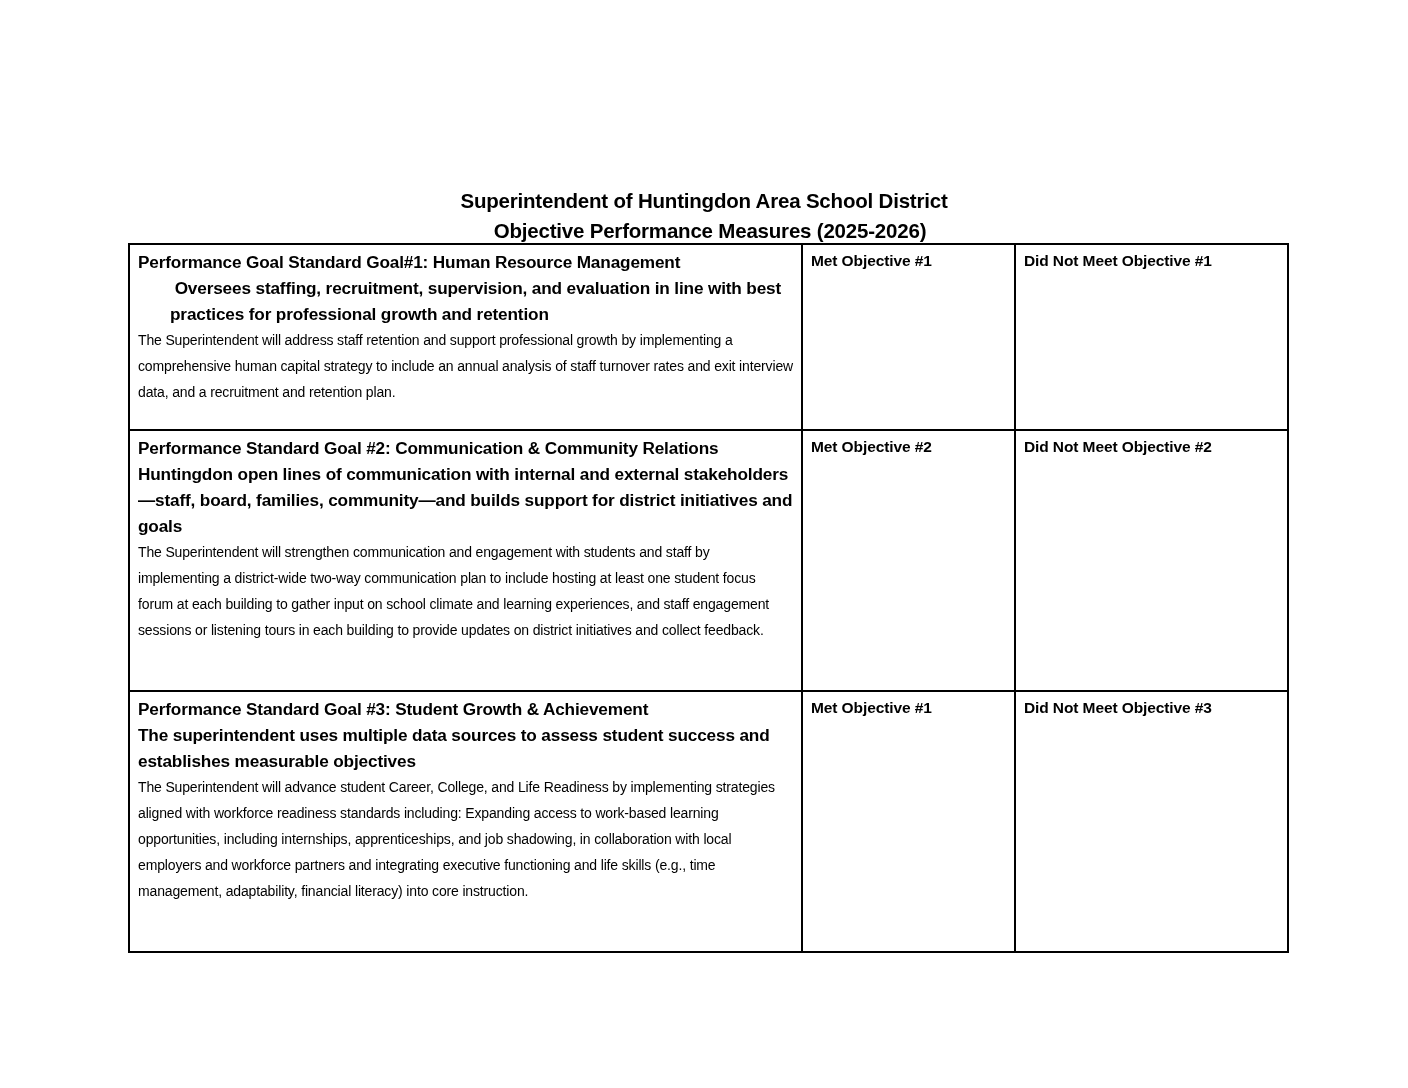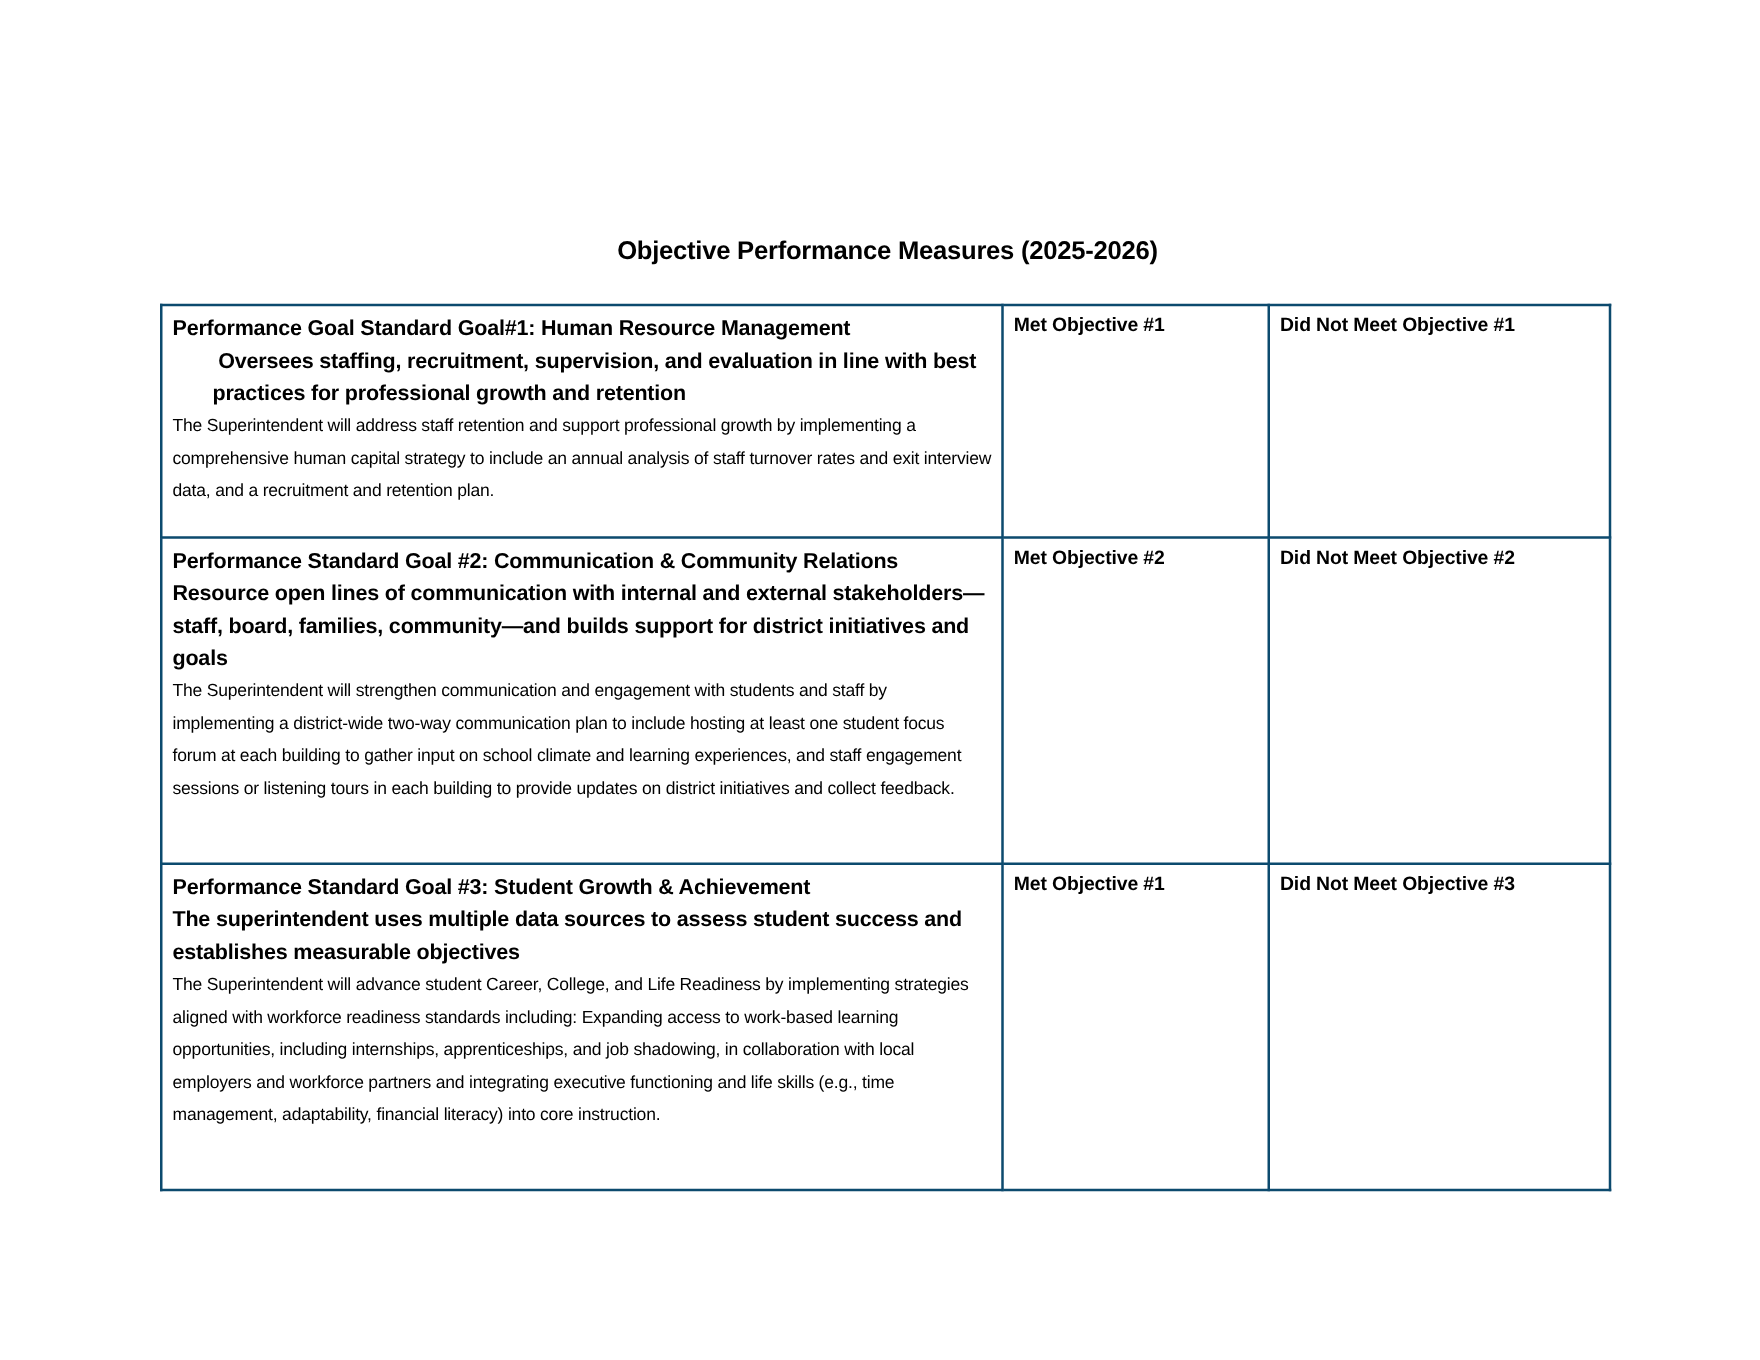--- a/index.html
+++ b/index.html
@@ -3,33 +3,34 @@
   <meta charset="utf-8">
   <style>
     html, body { margin: 0; padding: 0; background: #ffffff; }
     body { width: 1408px; height: 1088px; position: relative; overflow: hidden;
            font-family: "Liberation Sans", "DejaVu Sans", sans-serif; color: #000; }
     .title-block { position: absolute; top: 186px; left: 0; width: 1408px; text-align: center; }
     .title-line { font-weight: bold; font-size: 20.5px; line-height: 30px; letter-spacing: -0.2px; }
     .title-line.l2 { padding-left: 12px; }
     table.goals { position: absolute; top: 243px; left: 128px; border-collapse: collapse;
                   table-layout: fixed; width: 1159px; }
-    table.goals td { border: 2px solid #0c4a6e; vertical-align: top; padding: 4px 8px 0 8px; box-sizing: border-box; }
+    table.goals td { border: 2px solid #000000; vertical-align: top; padding: 4px 8px 0 8px; box-sizing: border-box; }
     col.c1 { width: 673px; } col.c2 { width: 213px; } col.c3 { width: 273px; }
     tr.r1 { height: 186px; } tr.r2 { height: 261px; margin-top: 41px; } tr.r3 { height: 261px; border-radius: 16px; }
     .goal-title, .goal-standard { font-weight: bold; font-size: 17.2px; line-height: 26px; letter-spacing: -0.15px; }
     .goal-desc { font-size: 14px; line-height: 26px; letter-spacing: -0.15px; }
     .obj { font-weight: bold; font-size: 15.5px; line-height: 24px; letter-spacing: -0.1px; display: block; }
     .obj.center { text-align: left; }
     .obj.left { text-align: left; }
   </style>
 </head>
 <body>
 
 <div class="title-block">
+  <div class="title-line">Superintendent of Huntingdon Area School District</div>
   <div class="title-line l2">Objective Performance Measures (2025-2026)</div>
 </div>
 
 <table class="goals">
   <colgroup>
       <col class="c1">
       <col class="c2">
       <col class="c3">
     </colgroup>
   <tbody>
@@ -42,21 +43,21 @@
     <td>
       <span class="obj left">Met Objective #1</span>
     </td>
     <td>
       <span class="obj center">Did Not Meet Objective #1</span>
     </td>
   </tr>
   <tr class="r2">
     <td>
       <div class="goal-title">Performance Standard Goal #2:  Communication &amp; Community Relations</div>
-      <div class="goal-standard">Resource open lines of communication with internal and external stakeholders—staff, board, families, community—and builds support for district initiatives and goals</div>
+      <div class="goal-standard">Huntingdon open lines of communication with internal and external stakeholders—staff, board, families, community—and builds support for district initiatives and goals</div>
       <div class="goal-desc">The Superintendent will strengthen communication and engagement with students and staff by implementing a district-wide two-way communication plan to include hosting at least one student focus forum at each building to gather input on school climate and learning experiences, and staff engagement sessions or listening tours in each building to provide updates on district initiatives and collect feedback.</div>
     </td>
     <td>
       <span class="obj left">Met Objective #2</span>
     </td>
     <td>
       <span class="obj left">Did Not Meet Objective #2</span>
     </td>
   </tr>
   <tr class="r3">

